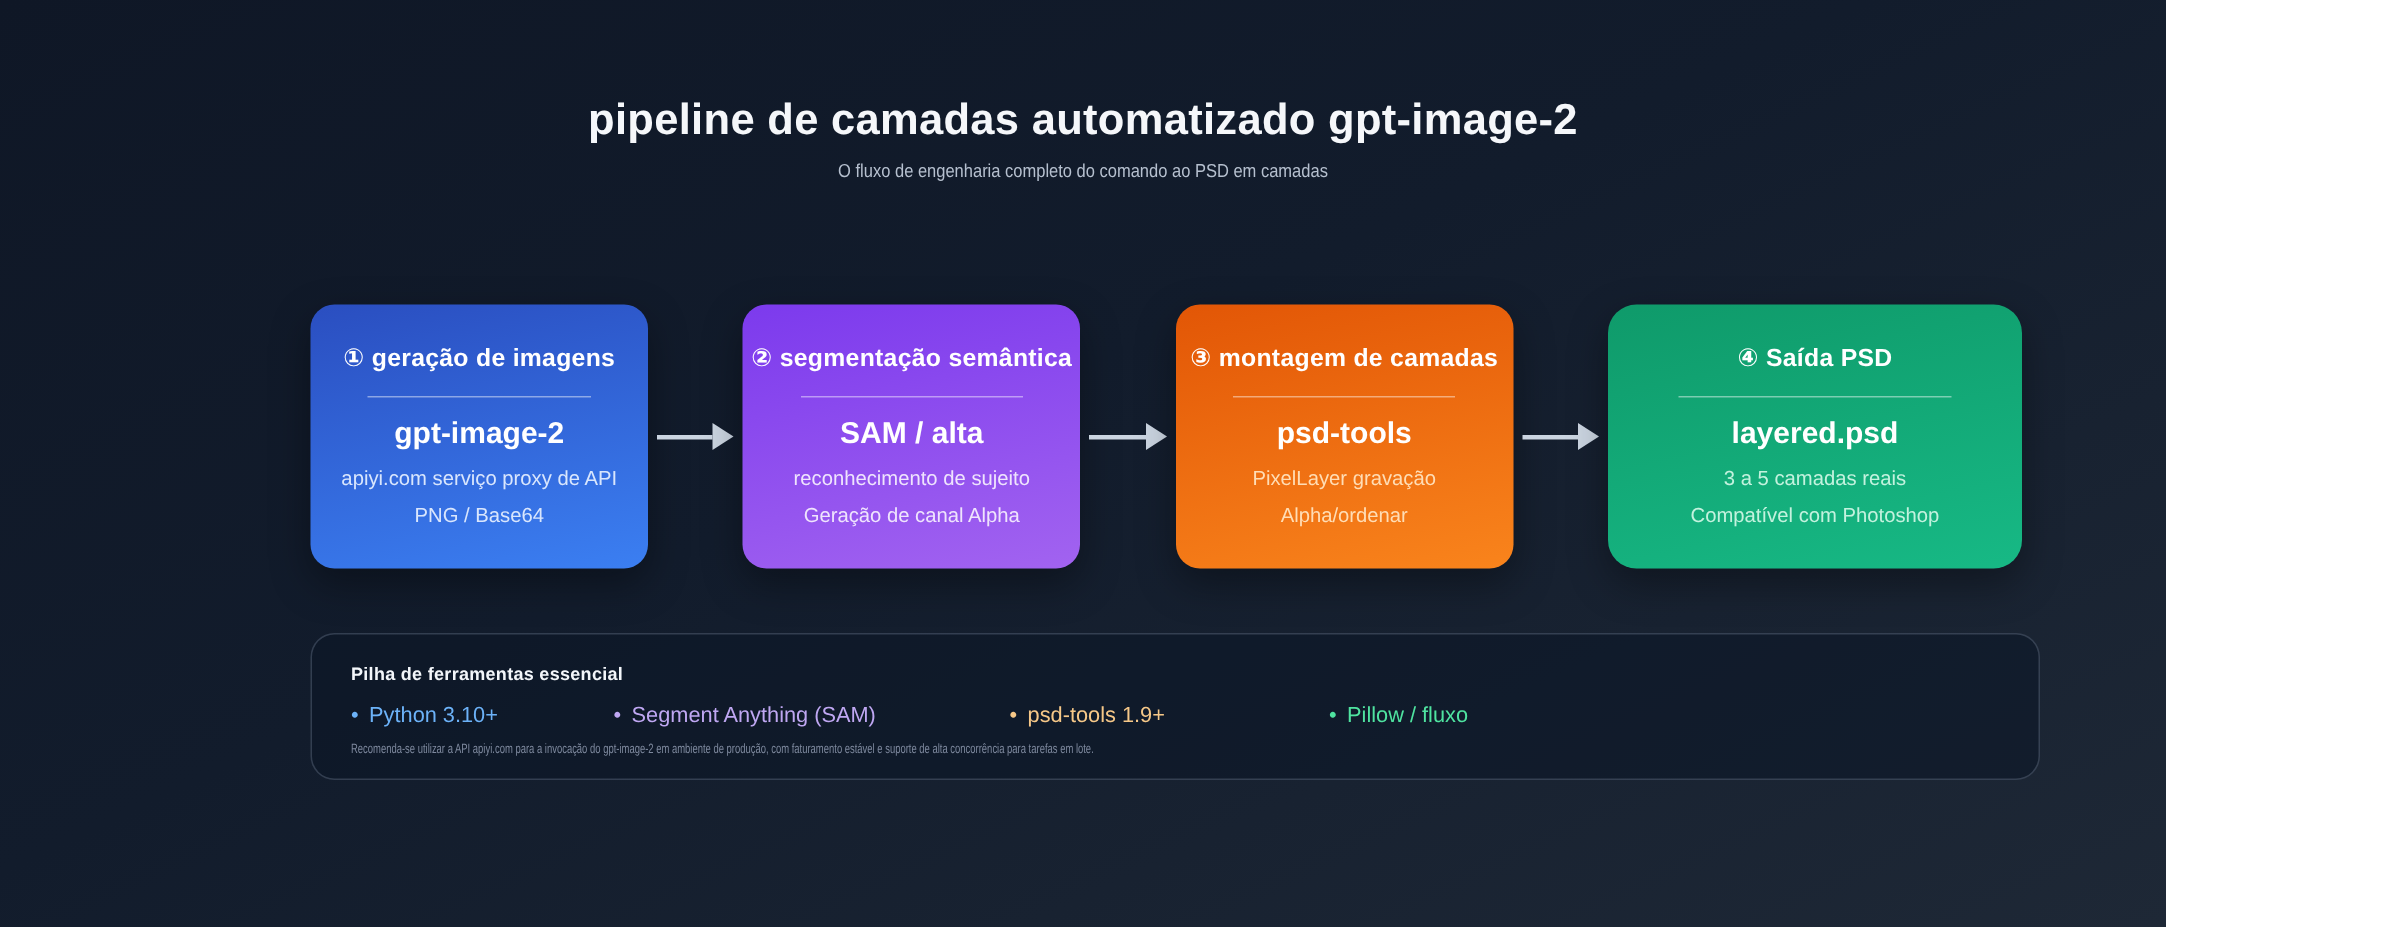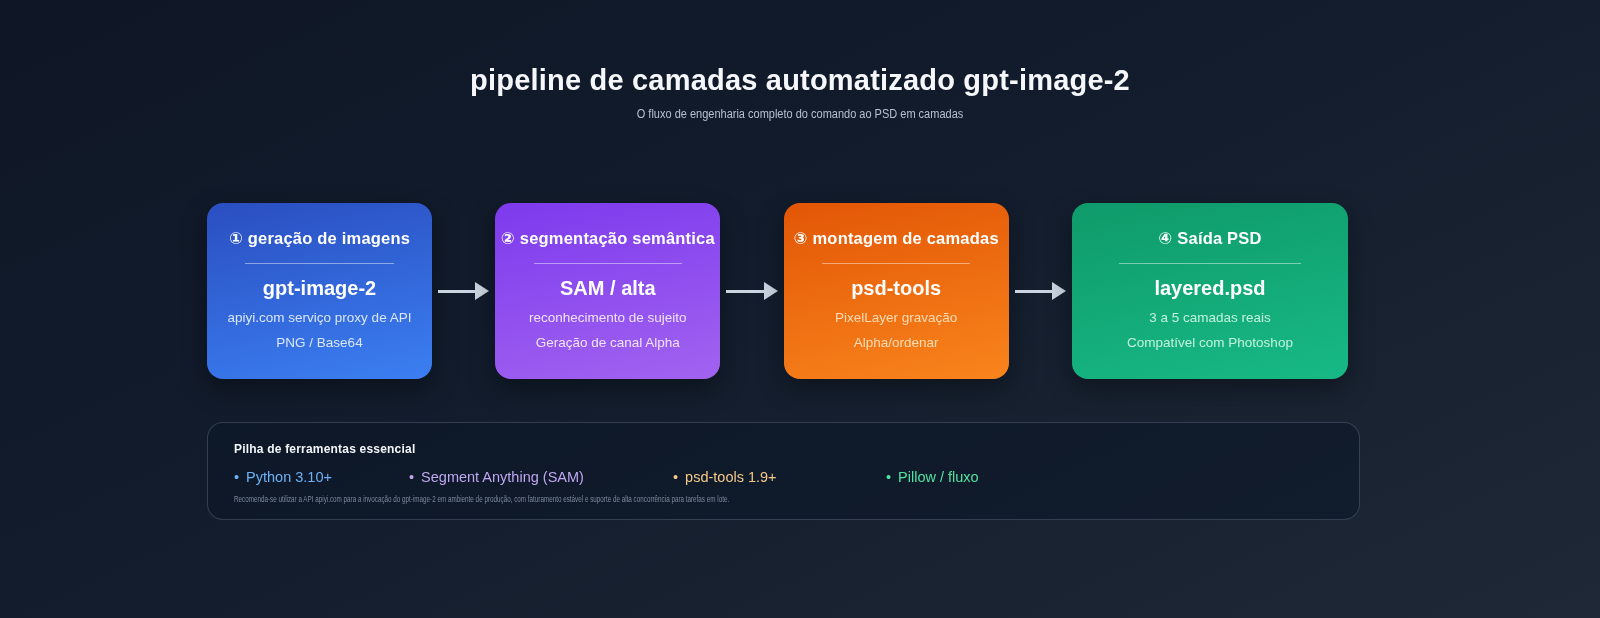--- a/index.html
+++ b/index.html
@@ -3,21 +3,21 @@
 <meta charset="utf-8">
 <style>
   * { margin: 0; padding: 0; box-sizing: border-box; }
   html, body { width: 1600px; height: 618px; }
   body {
     font-family: "Liberation Sans", "DejaVu Sans", sans-serif;
     overflow: hidden;
   }
   .stage {
     position: relative;
-    width: 1600px;
+    width: 1444px;
     height: 618px;
     background: linear-gradient(155deg, #0f1726 0%, #121c2c 45%, #1e2836 100%);
   }
 
   
   .header {
     position: absolute;
     top: 64px;
     left: 0;
     width: 100%;
@@ -179,21 +179,21 @@
       <div class="step-tool">psd-tools</div>
       <div class="step-detail detail" style="color: rgb(255, 221, 181);">PixelLayer gravação</div>
       <div class="step-detail detail" style="color: rgb(255, 221, 181);">Alpha/ordenar</div>
     </div>
 
     <div class="arrow">
       <div class="arrow-line"></div>
       <div class="arrow-head"></div>
     </div>
 
-    <div class="step step-4" style="background: linear-gradient(168deg, rgb(15, 154, 106) 0%, rgb(23, 185, 133) 100%);">
+    <div class="step step-4" style="background: linear-gradient(168deg, rgb(15, 154, 106) 0%, rgb(23, 185, 133) 100%); border-radius: 19px;">
       <div class="step-title"><span>④</span> <span>Saída PSD</span></div>
       <div class="step-divider"></div>
       <div class="step-tool">layered.psd</div>
       <div class="step-detail detail" style="color: rgb(195, 242, 222);">3 a 5 camadas reais</div>
       <div class="step-detail detail" style="color: rgb(195, 242, 222);">Compatível com Photoshop</div>
     </div>
 
   </div>
 
   <div class="toolstack">

